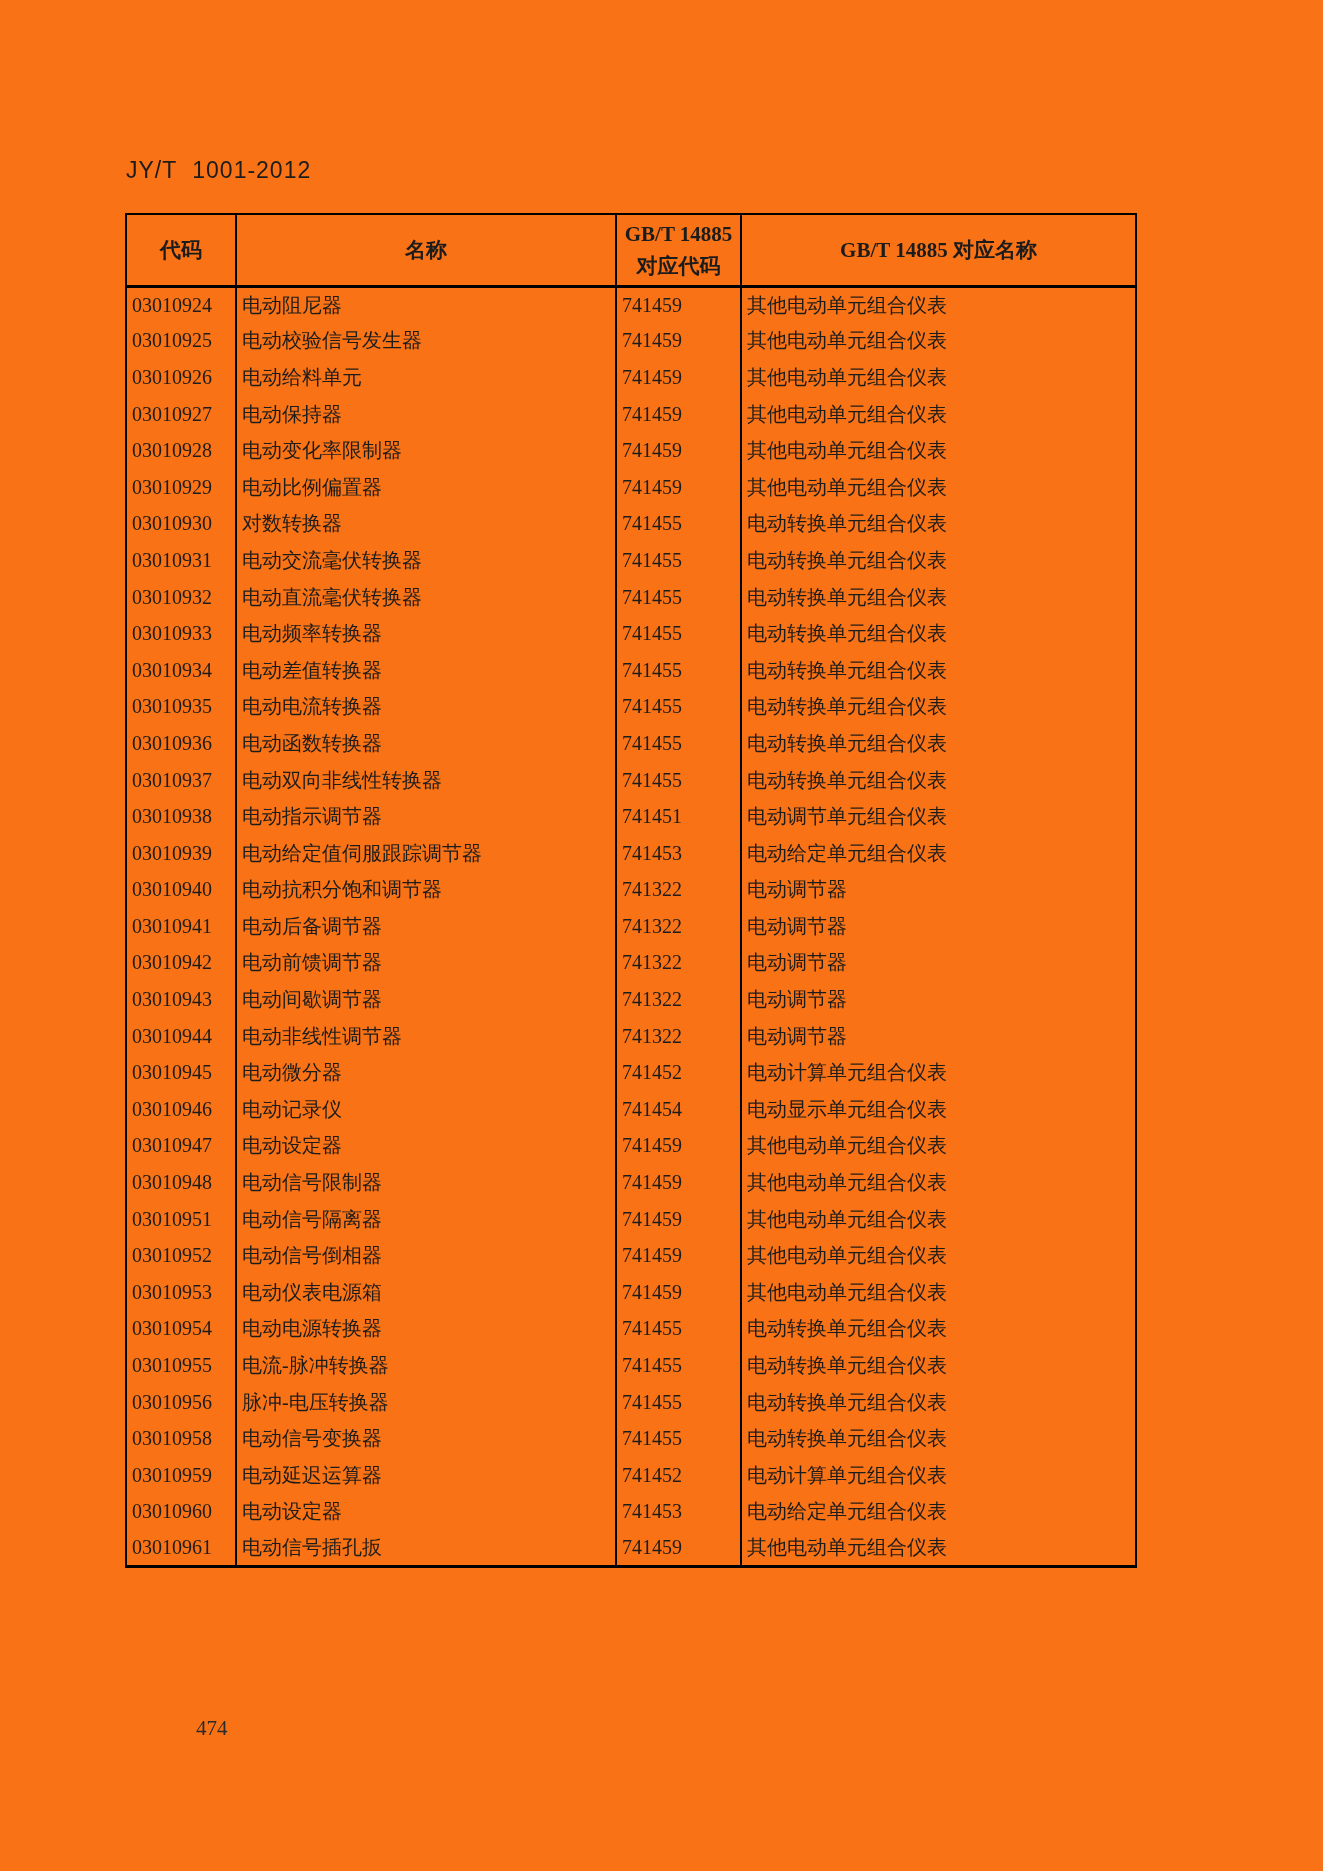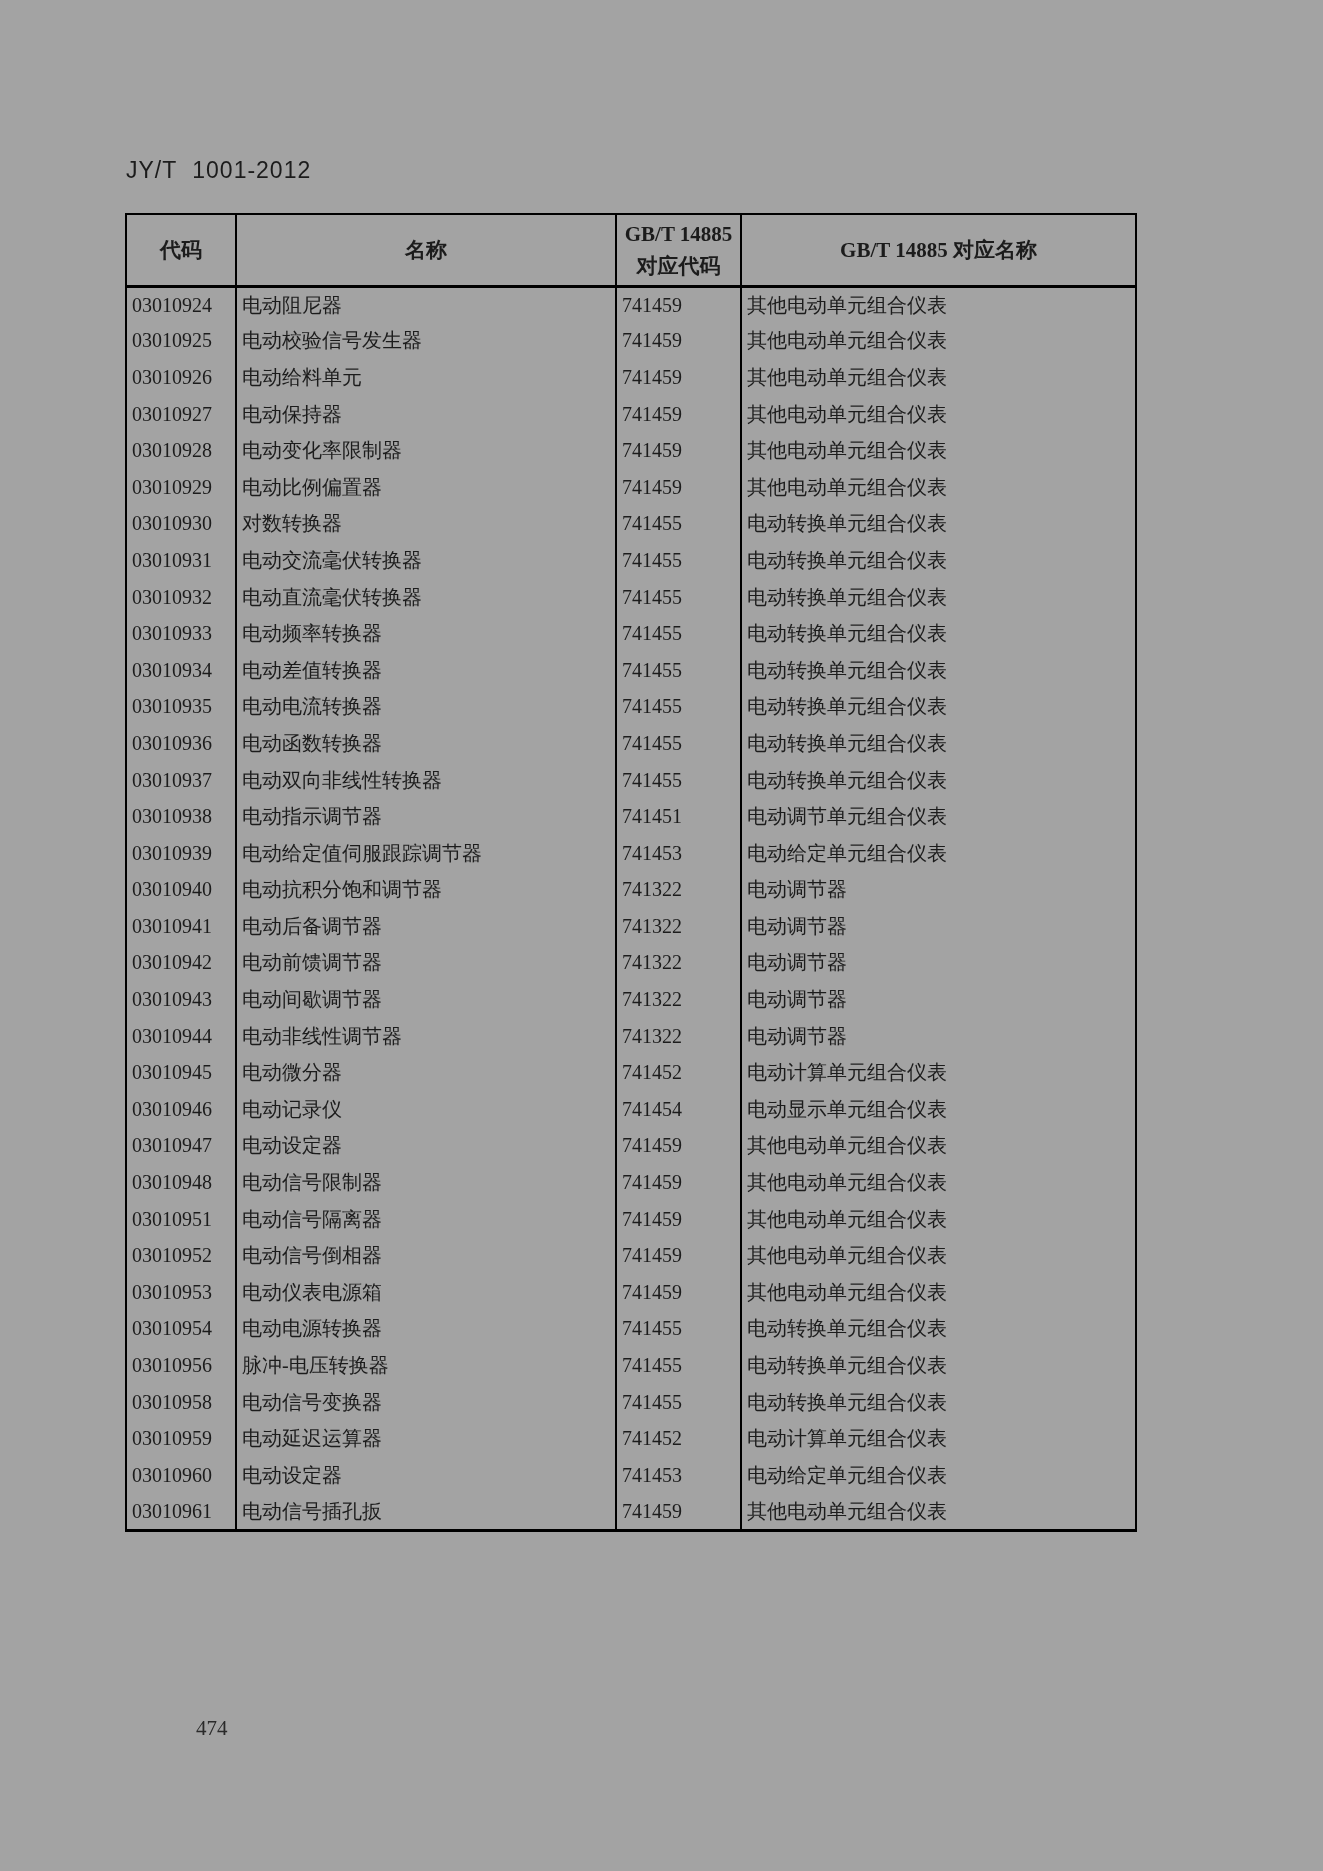--- a/index.html
+++ b/index.html
@@ -2,21 +2,21 @@
 <html><head>
 <meta charset="utf-8">
 <style>
   * { margin: 0; padding: 0; box-sizing: border-box; }
   html, body { width: 1323px; height: 1871px; }
   body { background: #ffffff; }
   .page {
     position: relative;
     width: 1323px;
     height: 1871px;
-    background: #a3a3a3;
+    background: #f97316;
     font-family: "Liberation Serif", "DejaVu Serif", serif;
     color: #1c1c1c;
     overflow: hidden;
   }
   .doc-title {
     position: absolute;
     left: 126px;
     top: 157px;
     font-family: "Liberation Sans", "DejaVu Sans", sans-serif;
     font-size: 23px;
@@ -269,20 +269,26 @@
           <td>741459</td>
           <td>其他电动单元组合仪表</td>
         </tr>
         <tr>
           <td>03010954</td>
           <td>电动电源转换器</td>
           <td>741455</td>
           <td>电动转换单元组合仪表</td>
         </tr>
         <tr>
+          <td>03010955</td>
+          <td>电流-脉冲转换器</td>
+          <td>741455</td>
+          <td>电动转换单元组合仪表</td>
+        </tr>
+        <tr>
           <td>03010956</td>
           <td>脉冲-电压转换器</td>
           <td>741455</td>
           <td>电动转换单元组合仪表</td>
         </tr>
         <tr>
           <td>03010958</td>
           <td>电动信号变换器</td>
           <td>741455</td>
           <td>电动转换单元组合仪表</td>

